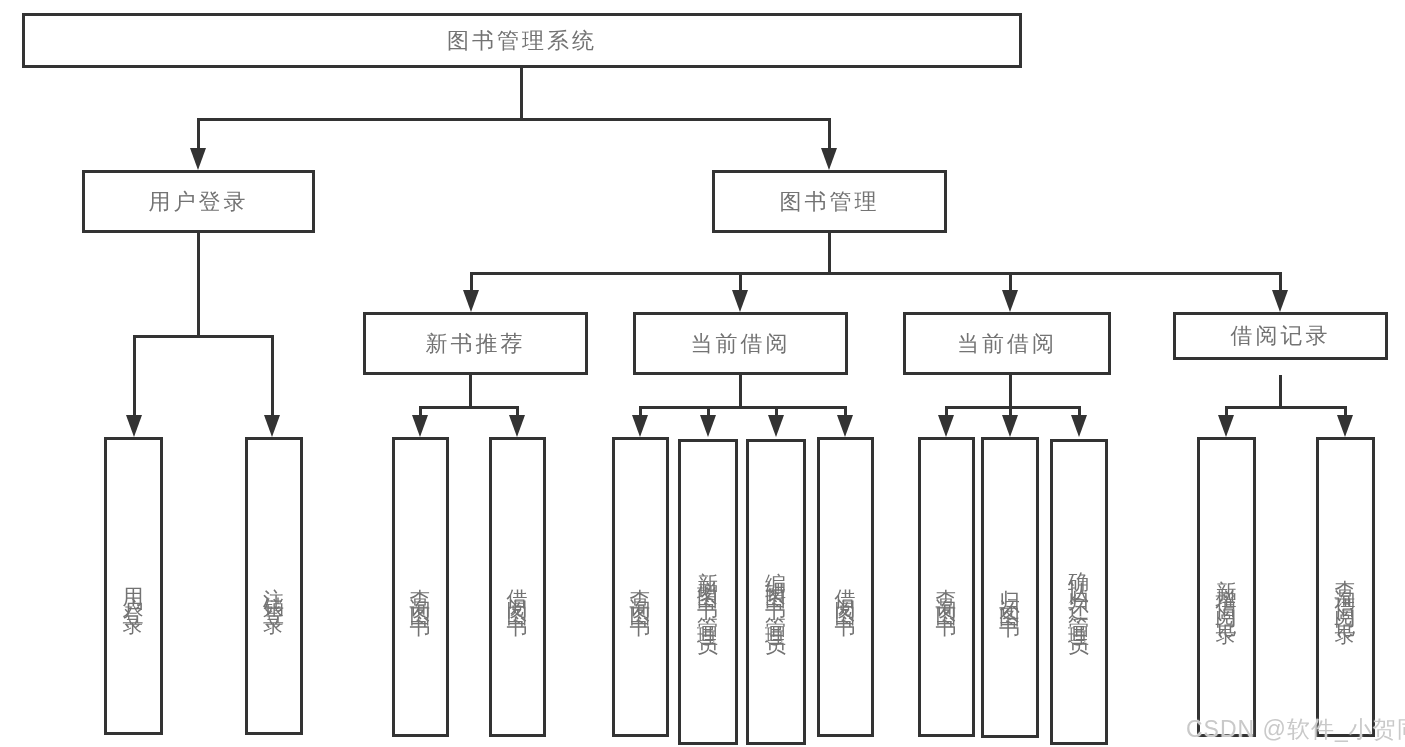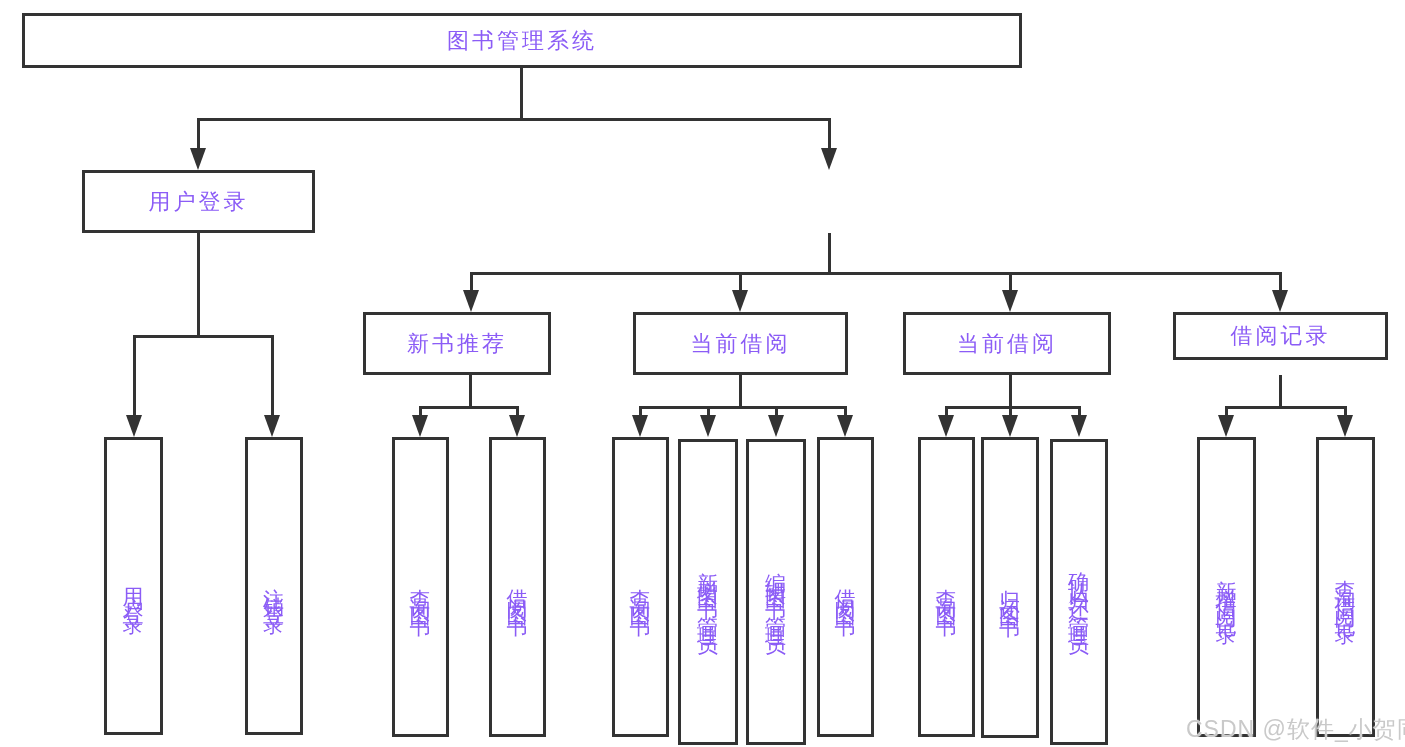--- a/index.html
+++ b/index.html
@@ -3,21 +3,21 @@
 <meta charset="utf-8">
 <style>
   html,body{margin:0;padding:0;background:#ffffff;}
   #stage{
     position:relative;width:1405px;height:747px;background:#ffffff;overflow:hidden;
     font-family:"Liberation Sans","DejaVu Sans",sans-serif;
   }
   .box{
     position:absolute;background:#ffffff;border:3px solid #333333;box-sizing:border-box;
     display:flex;align-items:center;justify-content:center;
-    color:#8b5cf6;font-size:22px;letter-spacing:3px;white-space:nowrap;
+    color:#737373;font-size:22px;letter-spacing:3px;white-space:nowrap;
   }
   .vbox{
     writing-mode:vertical-rl;text-orientation:mixed;
     font-size:21px;letter-spacing:9px;line-height:1;
     padding-top:6px;
   }
   .vline{position:absolute;width:3px;background:#333333;}
   .hline{position:absolute;height:3px;background:#333333;}
   .arr{
     position:absolute;width:0;height:0;
@@ -38,40 +38,41 @@
   <div class="box" style="left:22px;top:13px;width:1000px;height:55px">图书管理系统</div>
 
   <div class="vline" style="left:520px;top:68px;height:50px"></div>
   <div class="hline" style="left:197px;top:118px;width:634px"></div>
   <div class="vline" style="left:197px;top:118px;height:34px"></div>
   <div class="arr" style="left:190px;top:148px"></div>
   <div class="vline" style="left:828px;top:118px;height:34px"></div>
   <div class="arr" style="left:821px;top:148px"></div>
 
   <div class="box" style="left:82px;top:170px;width:233px;height:63px">用户登录</div>
+  <div class="box" style="left:712px;top:170px;width:235px;height:63px">图书管理</div>
 
   <div class="vline" style="left:197px;top:233px;height:102px"></div>
   <div class="hline" style="left:133px;top:335px;width:141px"></div>
   <div class="vline" style="left:133px;top:335px;height:80px"></div>
   <div class="arr" style="left:126px;top:415px"></div>
   <div class="vline" style="left:271px;top:335px;height:80px"></div>
   <div class="arr" style="left:264px;top:415px"></div>
 
   <div class="vline" style="left:828px;top:233px;height:41px"></div>
   <div class="hline" style="left:470px;top:272px;width:812px"></div>
   <div class="vline" style="left:470px;top:272px;height:20px"></div>
   <div class="arr" style="left:463px;top:290px"></div>
   <div class="vline" style="left:739px;top:272px;height:20px"></div>
   <div class="arr" style="left:732px;top:290px"></div>
   <div class="vline" style="left:1009px;top:272px;height:20px"></div>
   <div class="arr" style="left:1002px;top:290px"></div>
   <div class="vline" style="left:1279px;top:272px;height:20px"></div>
   <div class="arr" style="left:1272px;top:290px"></div>
 
-  <div class="box" style="left:363px;top:312px;width:188px;height:63px">新书推荐</div>
+  <div class="box" style="left:363px;top:312px;width:225px;height:63px">新书推荐</div>
   <div class="box" style="left:633px;top:312px;width:215px;height:63px">当前借阅</div>
   <div class="box" style="left:903px;top:312px;width:208px;height:63px">当前借阅</div>
   <div class="box" style="left:1173px;top:312px;width:215px;height:48px">借阅记录</div>
 
   <div class="vline" style="left:469px;top:375px;height:33px"></div>
   <div class="hline" style="left:419px;top:406px;width:100px"></div>
   <div class="vline" style="left:419px;top:406px;height:11px"></div>
   <div class="arr" style="left:412px;top:415px"></div>
   <div class="vline" style="left:516px;top:406px;height:11px"></div>
   <div class="arr" style="left:509px;top:415px"></div>

